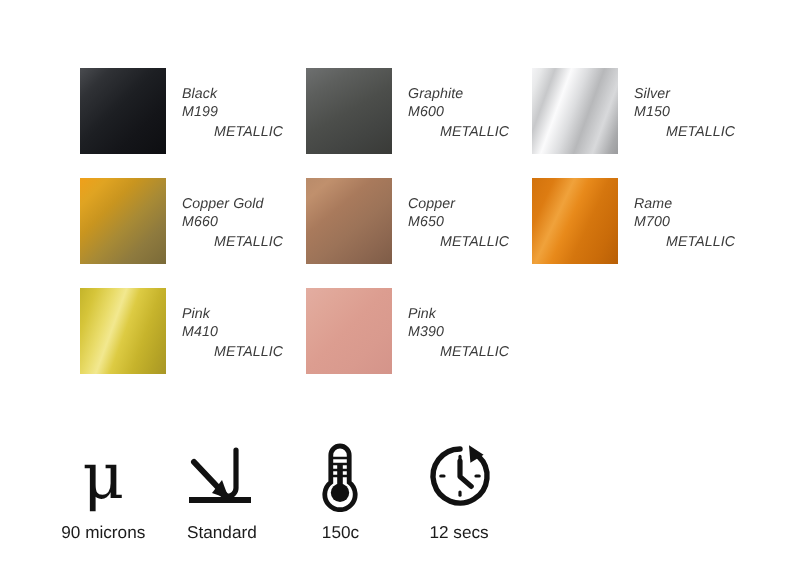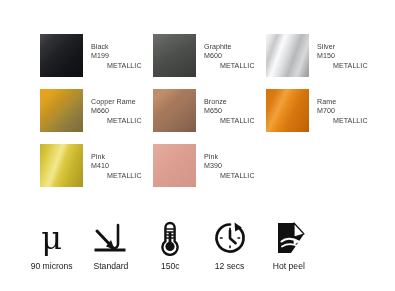--- a/index.html
+++ b/index.html
@@ -38,20 +38,21 @@
     flex: 0 0 43px;
   }
   .swatch-text {
     margin-left: 8px;
     padding-top: 9px;
     font-size: 7.1px;
     line-height: 9.4px;
     letter-spacing: 0.05px;
     color: #3b3b3b;
     white-space: nowrap;
+    font-style: italic;
   }
   .swatch-text .nm { display: block; }
   .swatch-text .cd { display: block; }
   .swatch-text .fx { display: block; padding-left: 16px; }
 
   
   .chip-black {
     background:
       linear-gradient(135deg, #4a4c50 0%, #303236 18%, #1d1f23 45%, #141519 70%, #0d0e11 100%);
   }
@@ -158,29 +159,29 @@
         <span class="cd">M150</span>
         <span class="fx">METALLIC</span>
       </div>
     </div>
   </div>
 
   <div class="swatch-row">
     <div class="swatch-cell">
       <div class="swatch-chip chip-coppergold"></div>
       <div class="swatch-text">
-        <span class="nm">Copper Rame</span>
+        <span class="nm">Copper Gold</span>
         <span class="cd">M660</span>
         <span class="fx">METALLIC</span>
       </div>
     </div>
     <div class="swatch-cell">
       <div class="swatch-chip chip-bronze"></div>
       <div class="swatch-text">
-        <span class="nm">Bronze</span>
+        <span class="nm">Copper</span>
         <span class="cd">M650</span>
         <span class="fx">METALLIC</span>
       </div>
     </div>
     <div class="swatch-cell">
       <div class="swatch-chip chip-rame"></div>
       <div class="swatch-text">
         <span class="nm">Rame</span>
         <span class="cd">M700</span>
         <span class="fx">METALLIC</span>
@@ -259,26 +260,14 @@
           <line x1="27.6" y1="18" x2="26" y2="18"></line>
           <line x1="18" y1="27.6" x2="18" y2="26"></line>
           <line x1="8.4" y1="18" x2="10" y2="18"></line>
         </g>
       </svg>
     </div>
     <div class="icon-label">12 secs</div>
   </div>
 
 
-  <div class="icon-cell">
-    <div class="icon-art">
-      <svg width="34" height="36" viewBox="0 0 34 36">
-        <path d="M6 3 H22 L22 17 L32 14 L19 33 L6 33 Z" fill="#111"></path>
-        <path d="M22 3 L22 17 L32 14 Z" fill="#fff" stroke="#111" stroke-width="1.2" stroke-linejoin="round"></path>
-        <path d="M9.5 21.5 C14 17.5 21 18.5 26.5 21.5" fill="none" stroke="#fff" stroke-width="2.1" stroke-linecap="round"></path>
-        <path d="M27.5 21.6 L21.5 18.4 L21.8 25 Z" fill="#fff"></path>
-        <path d="M10 26.5 C15 23.5 21.5 24 26 26.2" fill="none" stroke="#fff" stroke-width="1.8" stroke-linecap="round"></path>
-      </svg>
-    </div>
-    <div class="icon-label">Hot peel</div>
-  </div>
 
 </div>
 
 </body></html>

